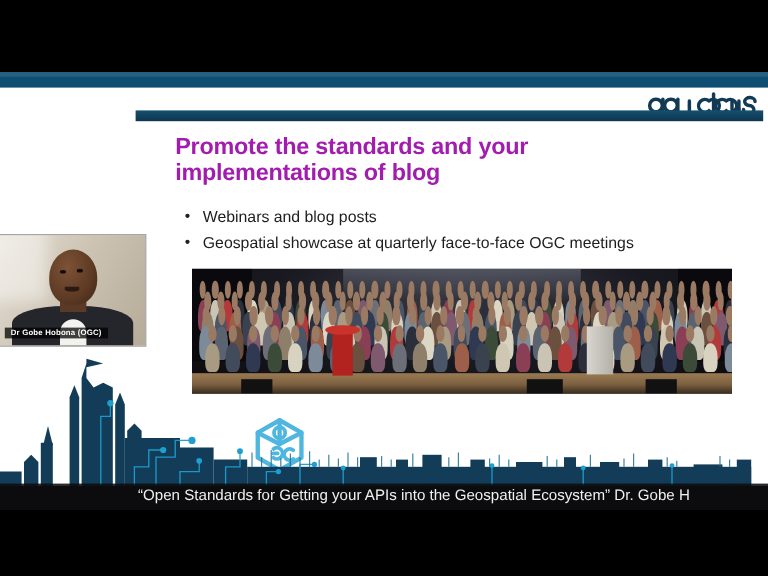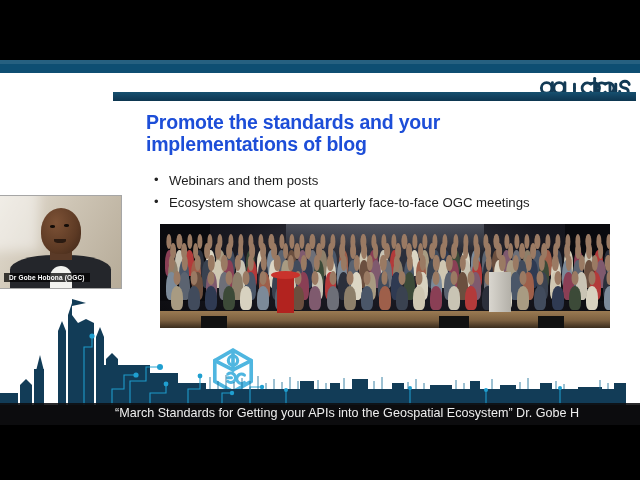--- a/index.html
+++ b/index.html
@@ -14,21 +14,21 @@
   .top-navy-strip .sheen{position:absolute;left:0;top:0;width:100%;height:4px;background:rgba(255,255,255,.10);}
 
   .brand-logo{position:absolute;right:6px;top:16px;width:96px;height:22px;}
   .brand-logo svg{display:block;}
 
   .hdr-bar{position:absolute;left:113px;top:32px;width:523px;height:9px;
            background:linear-gradient(180deg,#16506f 0%,#113f5c 60%,#0d3650 100%);
            box-shadow:0 1px 0 rgba(255,255,255,.35);}
 
   .slide-title{position:absolute;left:146px;top:51px;width:420px;
-               color:#1d4ed8;font-weight:bold;font-size:19.5px;line-height:22px;
+               color:#a21caf;font-weight:bold;font-size:19.5px;line-height:22px;
                letter-spacing:-.2px;}
 
   .bullets{position:absolute;left:152px;top:110px;width:460px;color:#1d1d1d;font-size:13.2px;line-height:22px;}
   .bullets .b{position:relative;padding-left:17px;white-space:nowrap;}
   .bullets .b:before{content:"\2022";position:absolute;left:2px;top:-1px;font-size:13px;color:#222;}
 
   
   .photo-frame{position:absolute;left:160px;top:164px;width:450px;height:104px;background:#0b0b0c;overflow:hidden;}
   .photo-frame .stage-floor{position:absolute;left:0;bottom:0;width:100%;height:17px;background:linear-gradient(180deg,#9a7a52 0%,#7c6040 55%,#3a2c1d 100%);}
   .photo-frame .backwall{position:absolute;left:0;top:0;width:100%;height:100%;
@@ -114,22 +114,22 @@
     </div>
 
     <div class="hdr-bar"></div>
 
     <div class="slide-title">
       <div>Promote the standards and your</div>
       <div>implementations of blog</div>
     </div>
 
     <div class="bullets">
-      <div class="b">Webinars and them posts</div>
-      <div class="b">Ecosystem showcase at quarterly face-to-face OGC meetings</div>
+      <div class="b">Webinars and blog posts</div>
+      <div class="b">Geospatial showcase at quarterly face-to-face OGC meetings</div>
     </div>
 
     <div class="photo-frame">
       <div class="backwall"></div>
       <div class="screenglow"></div>
       <div class="sidepanelL"></div>
       <div class="sidepanelR"></div>
       <div class="stage-floor"></div>
       <div class="crowd" id="crowd">
           <i style="left:4.6px;top:26px;width:9px;height:26px;background:#8a3f55;"></i>
@@ -374,18 +374,18 @@
     <div class="neck"></div>
     <div class="head">
       <span class="eyeL"></span>
       <span class="eyeR"></span>
       <span class="mouth"></span>
     </div>
     <div class="namebar">Dr Gobe Hobona (OGC)</div>
   </div>
 
   <div class="capband">
-    <div class="txt">“March Standards for Getting your APIs into the Geospatial Ecosystem” Dr. Gobe H</div>
+    <div class="txt">“Open Standards for Getting your APIs into the Geospatial Ecosystem” Dr. Gobe H</div>
   </div>
 
   <div class="bottom-black"></div>
 
 </div>
 
 </body></html>

